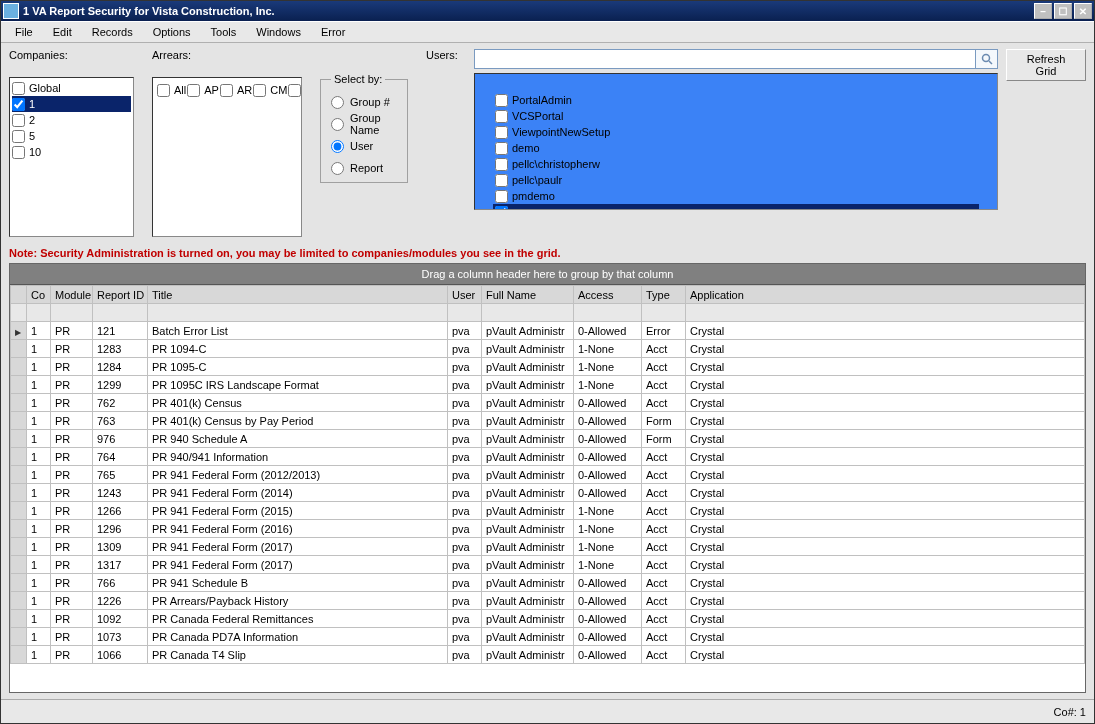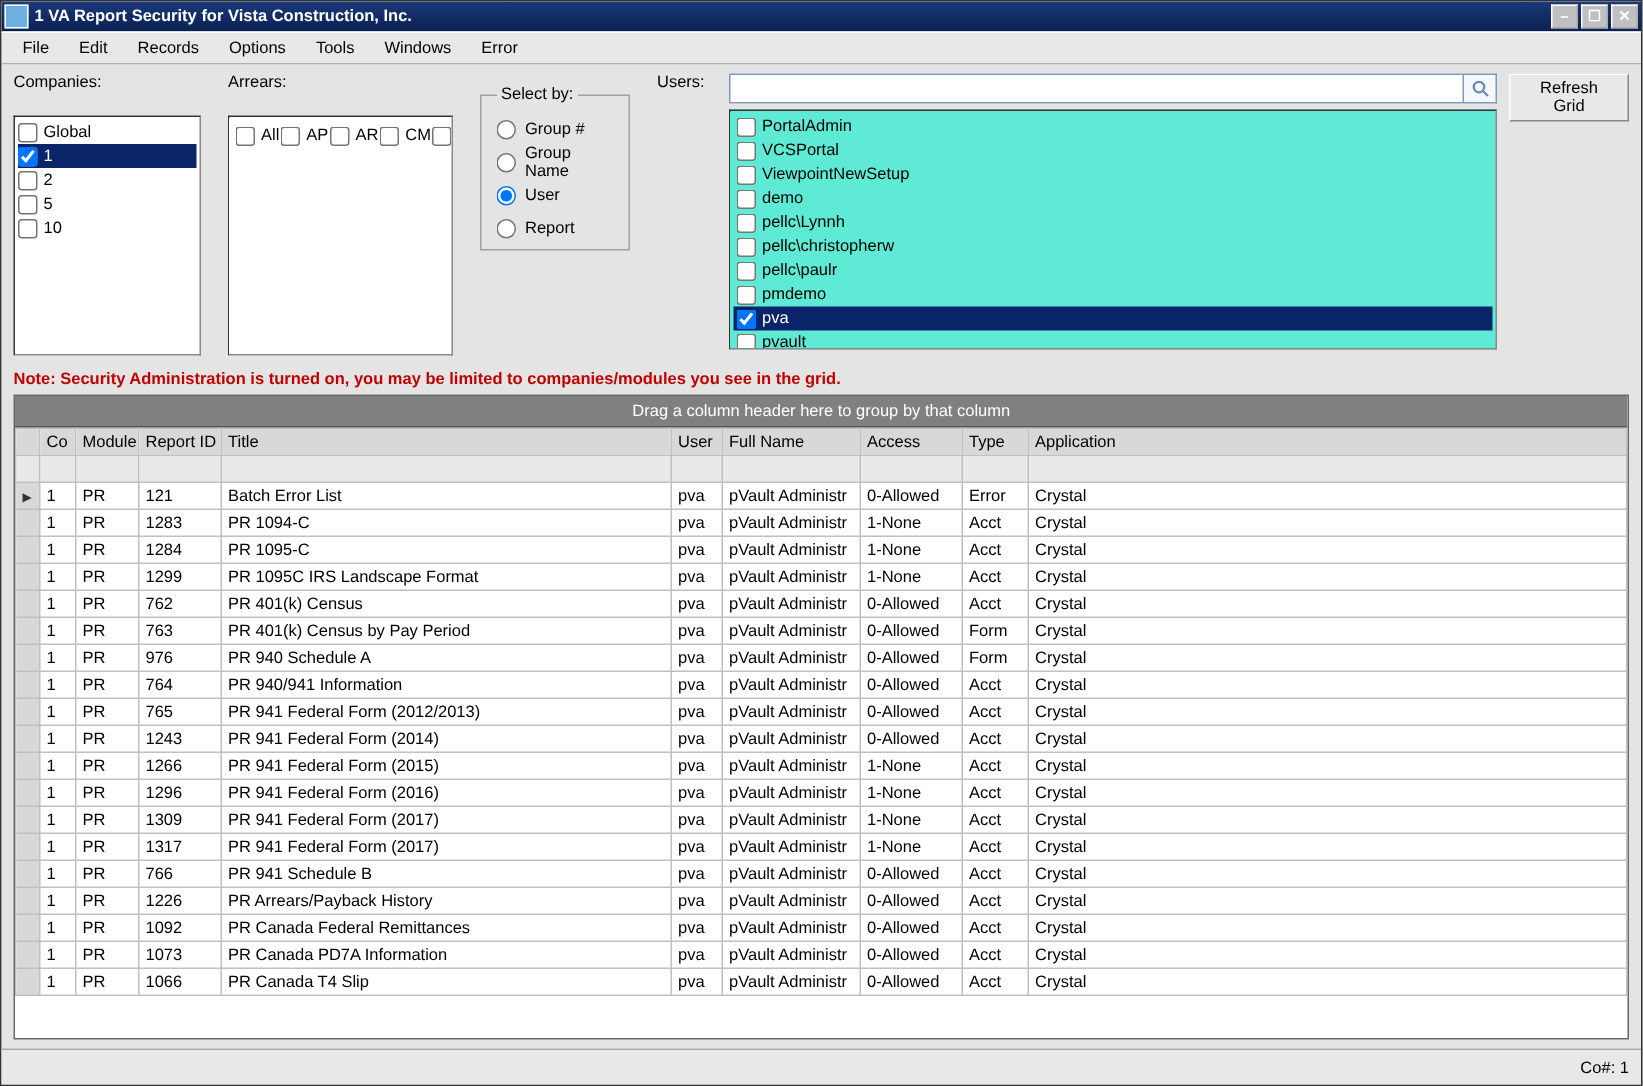--- a/index.html
+++ b/index.html
@@ -90,25 +90,25 @@
 .search-input {
   flex: 1; height: 20px; border: 1px solid #7a9ac0;
   padding: 0 4px; font-size: 11px;
 }
 .search-btn {
   width: 22px; height: 20px; border: 1px solid #7a9ac0; border-left: none;
   background: #f4f8fc; display:flex; align-items:center; justify-content:center;
   color: #6a8ab0; cursor: pointer;
 }
 .users-list {
-  background: #5eead4;
+  background: #3b82f6;
   border: 1px inset #888;
-  height: 160px;
+  height: 137px;
   overflow-y: scroll;
-  padding: 2px;
+  padding: 18px;
 }
 .user-row { display: flex; align-items: center; gap: 4px; height: 16px; padding: 0 2px;}
 .user-row.sel { background: #0a246a; color: #fff; }
 
 .btn {
   background: #e8e8e8;
   border: 1px solid #888;
   border-top-color: #fff; border-left-color: #fff;
   padding: 3px 10px;
   font-size: 11px;
@@ -341,21 +341,21 @@
               </label>
               <label class="check-row">
                 <input type="checkbox" style=""> 
                 <span>WF</span>
               </label>
             </div>
         </div>
       </div>
     </div>
 
-    <fieldset class="fieldset" style="width:100px;height:110px;margin-top:8px">
+    <fieldset class="fieldset" style="width:88px;height:110px;margin-top:24px">
       <legend>Select by:</legend>
       <div id="radios">
           <label class="radio-row">
             <input type="radio" name="sb" style=""> 
             <span>Group #</span>
           </label>
           <label class="radio-row">
             <input type="radio" name="sb" style=""> 
             <span>Group Name</span>
           </label>
@@ -392,24 +392,20 @@
                 <input type="checkbox" style=""> 
                 <span>VCSPortal</span>
               </label>
               <label class="user-row">
                 <input type="checkbox" style=""> 
                 <span>ViewpointNewSetup</span>
               </label>
               <label class="user-row">
                 <input type="checkbox" style=""> 
                 <span>demo</span>
-              </label>
-              <label class="user-row">
-                <input type="checkbox" style=""> 
-                <span>pellc\Lynnh</span>
               </label>
               <label class="user-row">
                 <input type="checkbox" style=""> 
                 <span>pellc\christopherw</span>
               </label>
               <label class="user-row">
                 <input type="checkbox" style=""> 
                 <span>pellc\paulr</span>
               </label>
               <label class="user-row">

